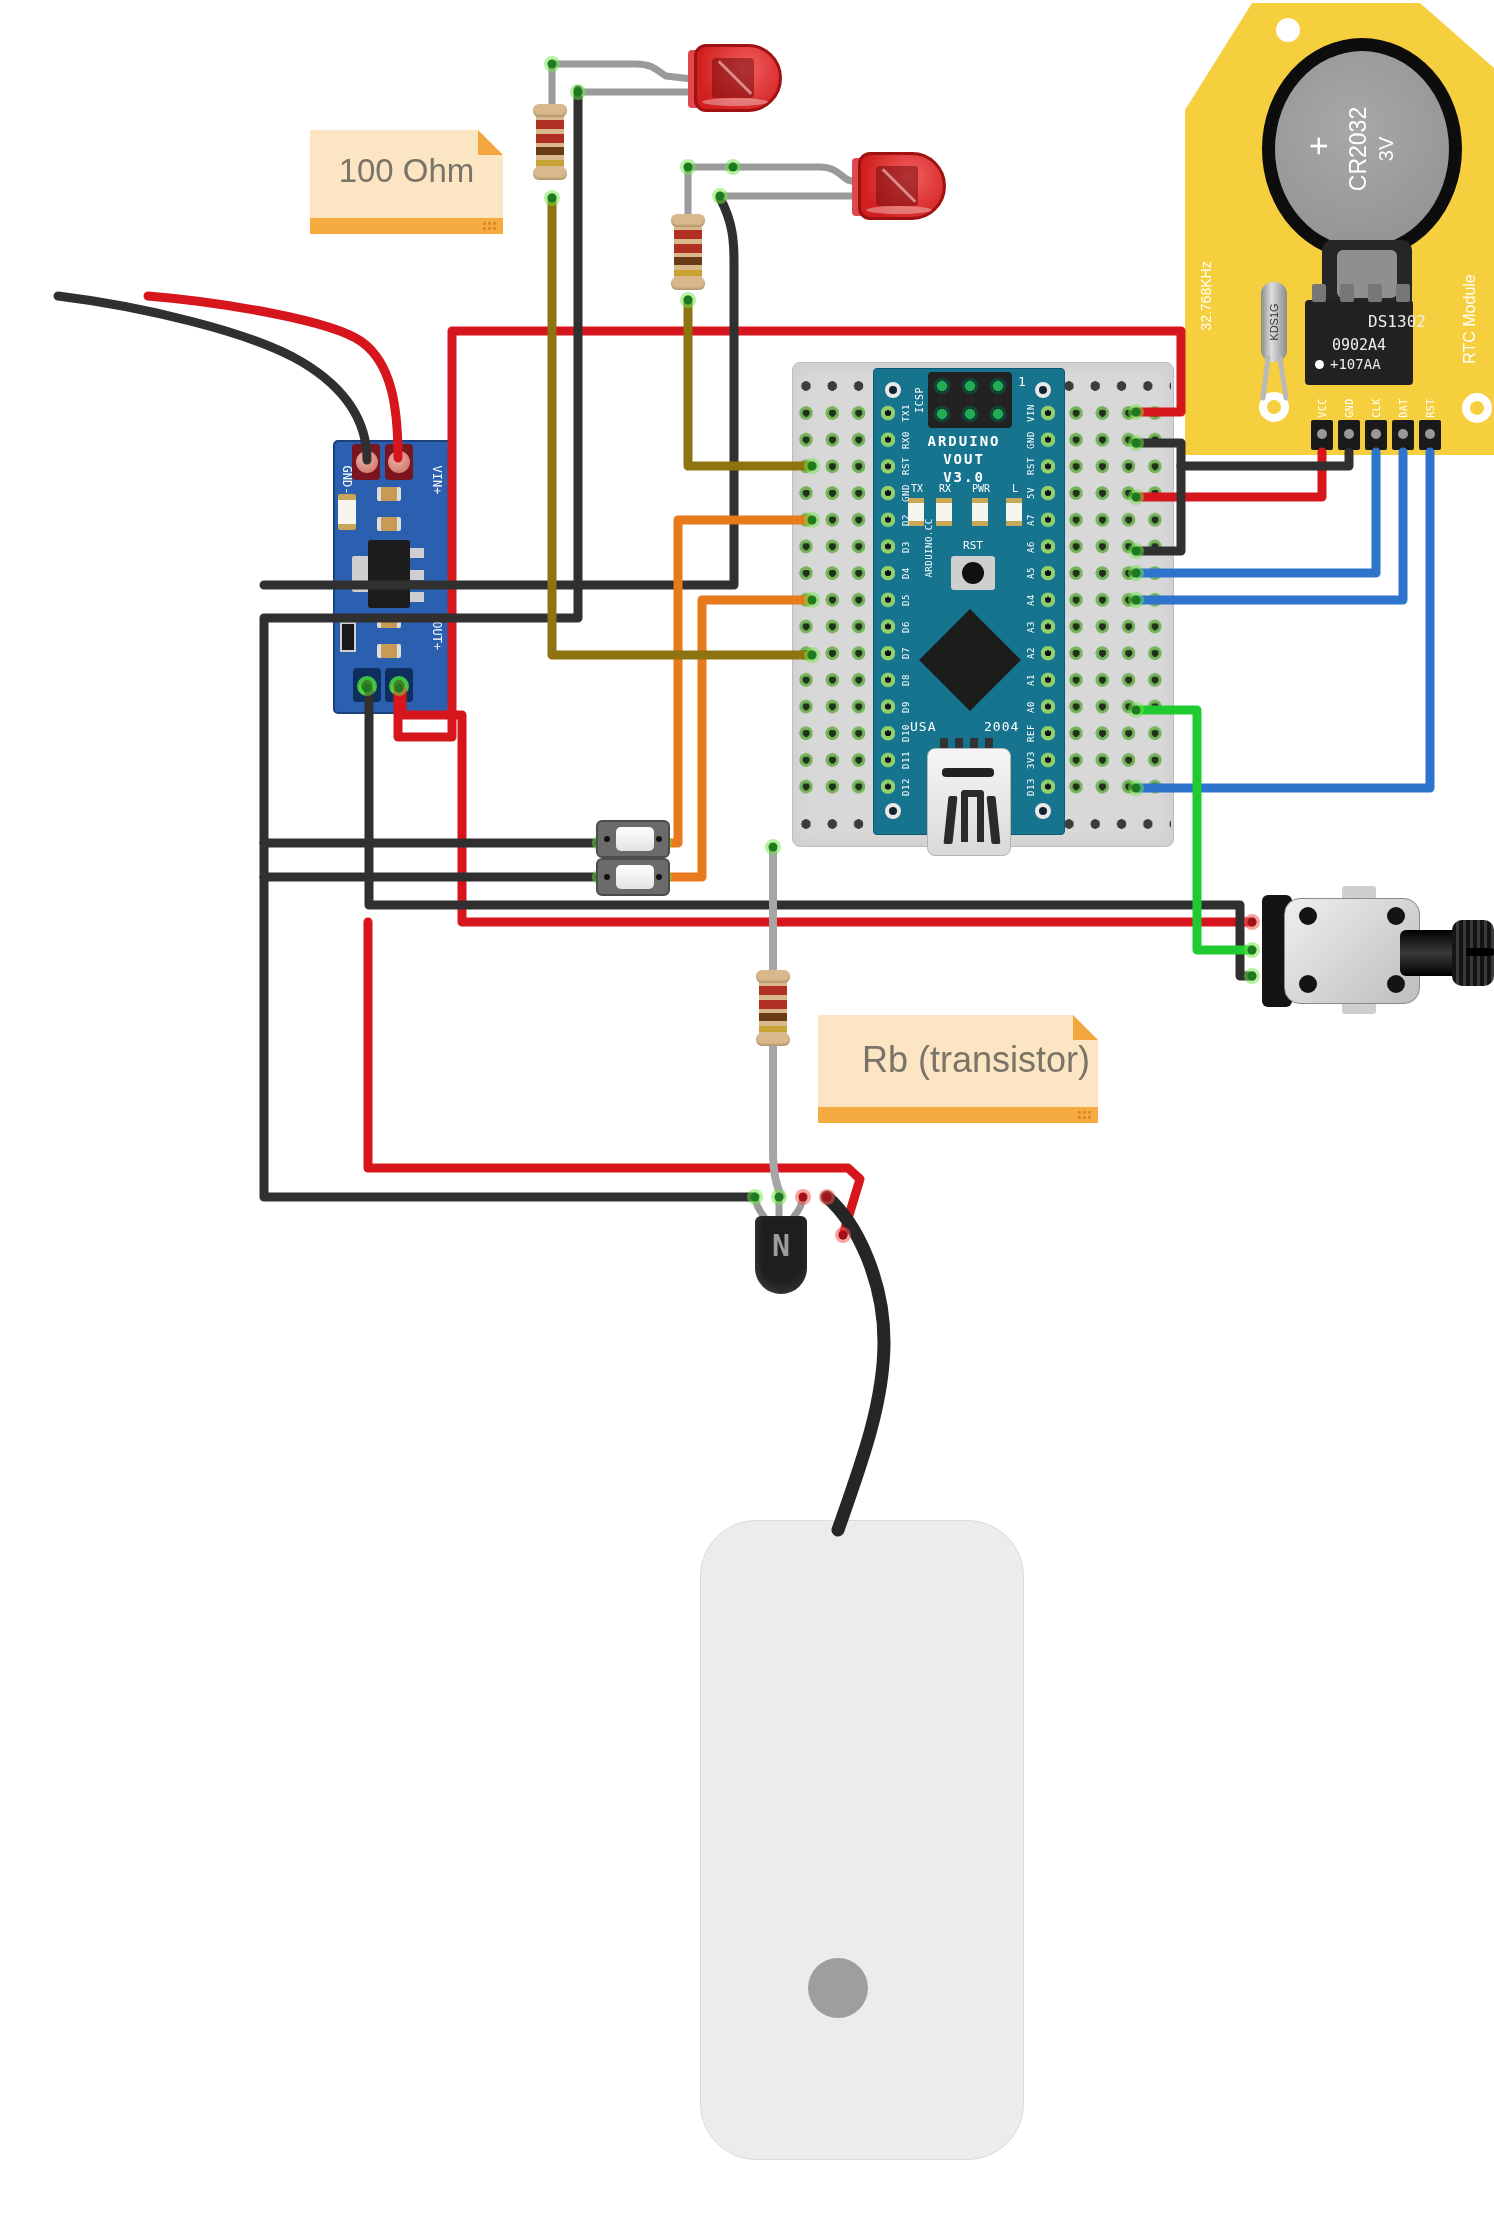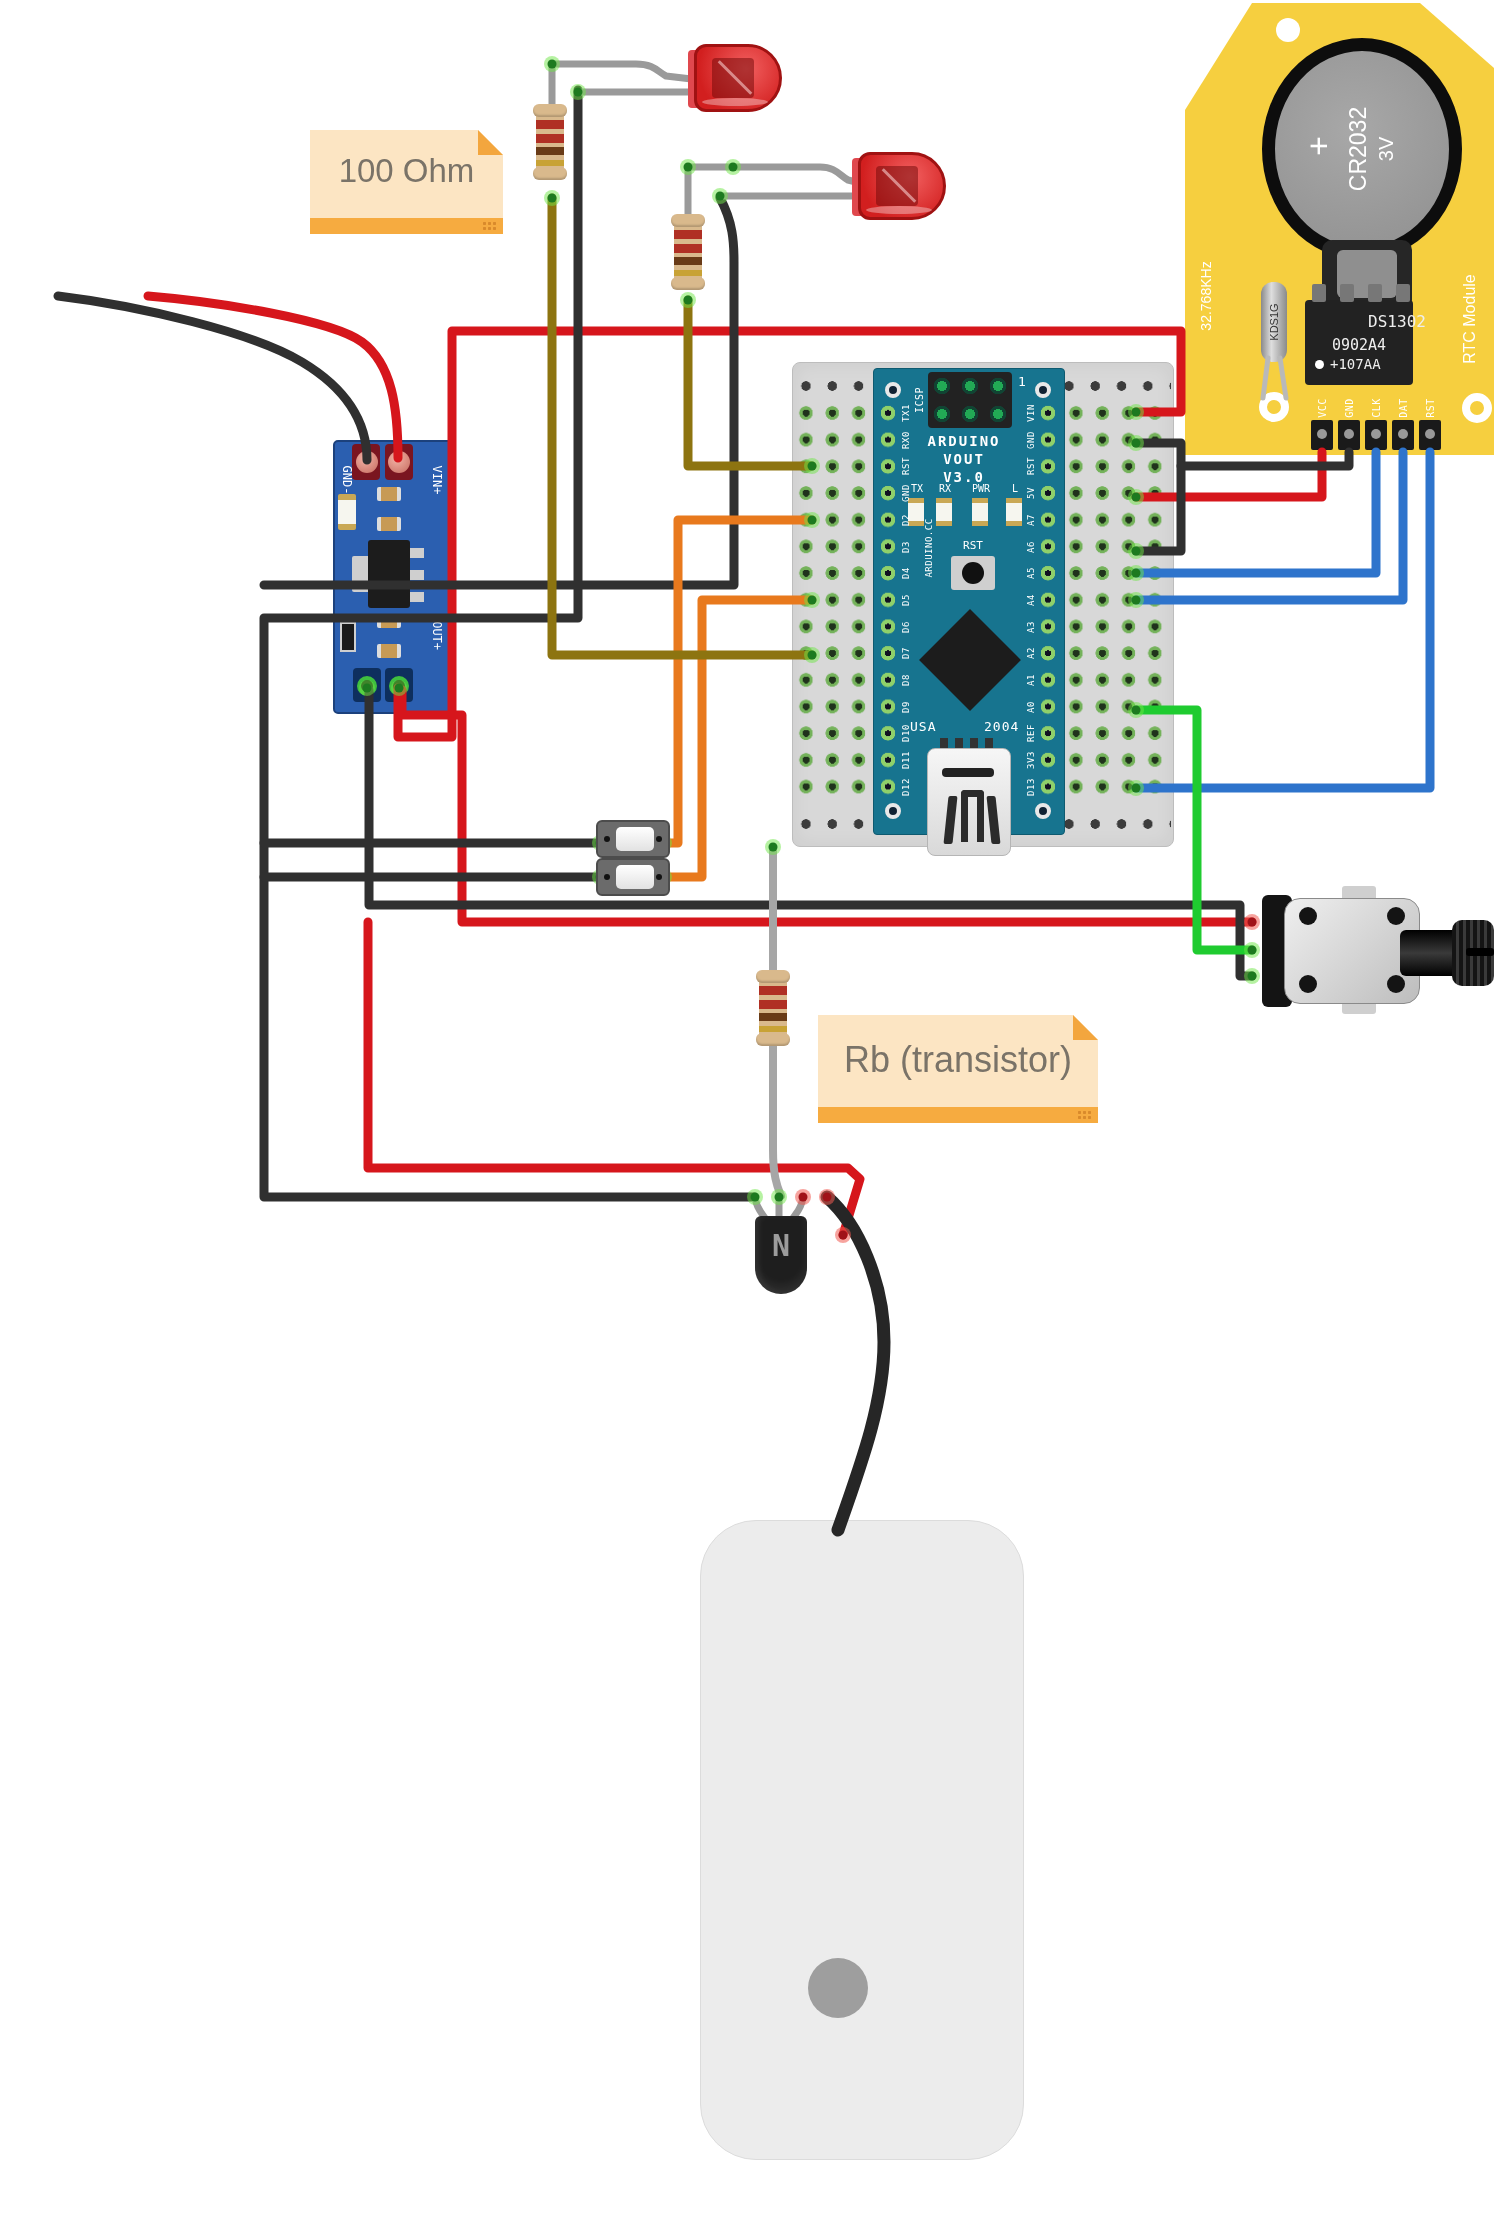--- a/index.html
+++ b/index.html
@@ -368,17 +368,17 @@
     <div class="abs" style="left:168px;top:0;width:25px;height:25px;background:#f3a63e;clip-path:polygon(0 0,100% 100%,0 100%);"></div>
     <div class="abs" style="left:0;top:88px;width:193px;height:16px;background:#f6ab40;"></div>
     <div class="abs" style="left:172px;top:91px;width:15px;height:10px;background-image:radial-gradient(circle at 2.5px 2.5px,#d98a2b 0 1.4px,transparent 1.5px);background-size:5px 5px;"></div>
     <span class="abs note-text" style="left:8px;top:22px;width:177px;text-align:center;font-size:33px;">100 Ohm</span>
   </div>
   <div class="abs" style="left:818px;top:1015px;">
     <div class="abs" style="left:0;top:0;width:280px;height:92px;background:#fce5c3;clip-path:polygon(0 0,255px 0,100% 25px,100% 100%,0 100%);"></div>
     <div class="abs" style="left:255px;top:0;width:25px;height:25px;background:#f3a63e;clip-path:polygon(0 0,100% 100%,0 100%);"></div>
     <div class="abs" style="left:0;top:92px;width:280px;height:16px;background:#f6ab40;"></div>
     <div class="abs" style="left:259px;top:95px;width:15px;height:10px;background-image:radial-gradient(circle at 2.5px 2.5px,#d98a2b 0 1.4px,transparent 1.5px);background-size:5px 5px;"></div>
-    <span class="abs note-text" style="left:8px;top:24px;width:264px;text-align:center;font-size:36px;">Rb (transistor)</span>
+    <span class="abs note-text" style="left:8px;top:24px;width:264px;text-align:right;font-size:36px;">Rb (transistor)</span>
   </div>
 
 
 </div>
 
 </body></html>

